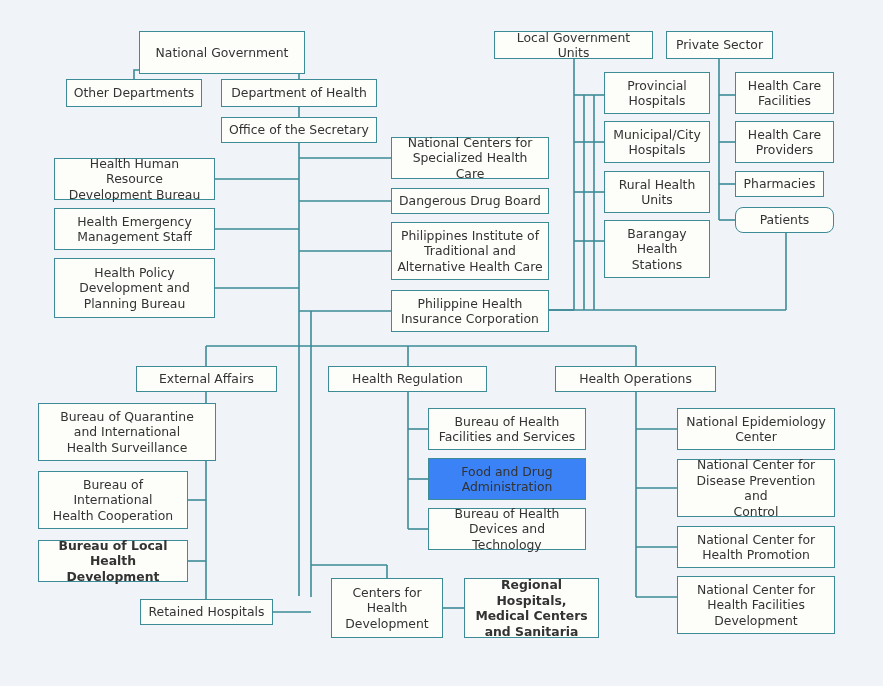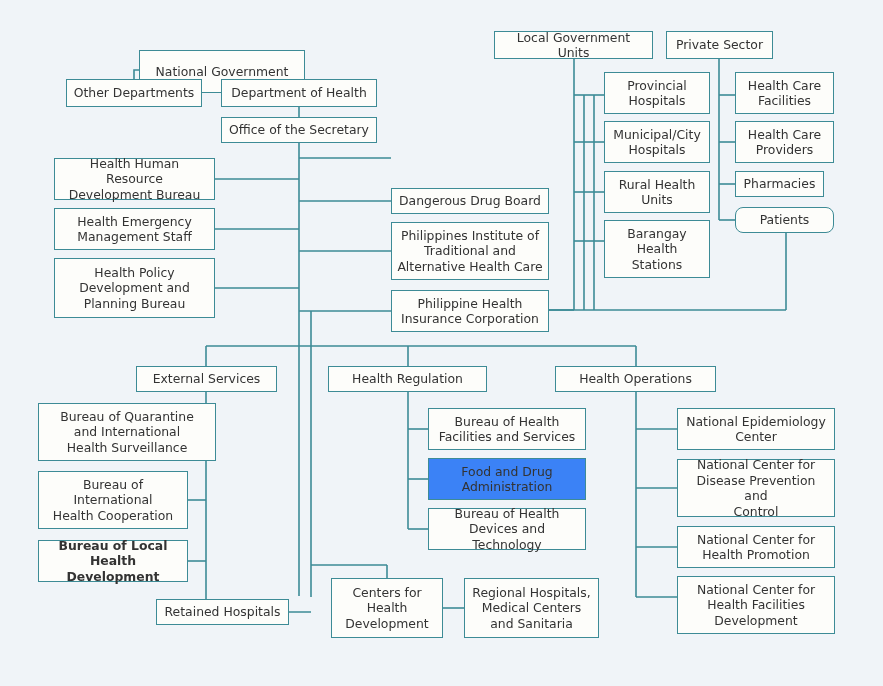--- a/index.html
+++ b/index.html
@@ -89,21 +89,21 @@
       <polyline points="574,241 604,241" fill="none" stroke="#3d8b96" stroke-width="1.6"></polyline>
       <polyline points="574,310 549,310" fill="none" stroke="#3d8b96" stroke-width="1.6"></polyline>
       <polyline points="719,59 719,220" fill="none" stroke="#3d8b96" stroke-width="1.6"></polyline>
       <polyline points="719,95 735,95" fill="none" stroke="#3d8b96" stroke-width="1.6"></polyline>
       <polyline points="719,142 735,142" fill="none" stroke="#3d8b96" stroke-width="1.6"></polyline>
       <polyline points="719,184 735,184" fill="none" stroke="#3d8b96" stroke-width="1.6"></polyline>
       <polyline points="719,220 735,220" fill="none" stroke="#3d8b96" stroke-width="1.6"></polyline>
       <polyline points="786,233 786,310" fill="none" stroke="#3d8b96" stroke-width="1.6"></polyline>
       <polyline points="549,310 786,310" fill="none" stroke="#3d8b96" stroke-width="1.6"></polyline>
     </svg>
-<div class="node" style="left: 139px; top: 31px; width: 166px; height: 43px; background: rgb(253, 253, 250); border-color: rgb(61, 139, 150); color: rgb(51, 51, 51); margin-top: 19px;">National Government</div>
+<div class="node" style="left: 139px; top: 31px; width: 166px; height: 43px; background: rgb(253, 253, 250); border-color: rgb(61, 139, 150); color: rgb(51, 51, 51);">National Government</div>
     <div class="node" style="left: 66px; top: 79px; width: 136px; height: 28px; background: rgb(253, 253, 250); border-color: rgb(61, 139, 150); color: rgb(51, 51, 51);">Other Departments</div>
     <div class="node" style="left: 221px; top: 79px; width: 156px; height: 28px; background: rgb(253, 253, 250); border-color: rgb(61, 139, 150); color: rgb(51, 51, 51);">Department of Health</div>
     <div class="node" style="left: 221px; top: 117px; width: 156px; height: 26px; background: rgb(253, 253, 250); border-color: rgb(61, 139, 150); color: rgb(51, 51, 51);">Office of the Secretary</div>
     <div class="node" style="left: 494px; top: 31px; width: 159px; height: 28px; background: rgb(253, 253, 250); border-color: rgb(61, 139, 150); color: rgb(51, 51, 51);">Local Government Units</div>
     <div class="node" style="left: 666px; top: 31px; width: 107px; height: 28px; background: rgb(253, 253, 250); border-color: rgb(61, 139, 150); color: rgb(51, 51, 51);">Private Sector</div>
     <div class="node" style="left: 604px; top: 72px; width: 106px; height: 42px; background: rgb(253, 253, 250); border-color: rgb(61, 139, 150); color: rgb(51, 51, 51);">Provincial
 Hospitals</div>
     <div class="node" style="left: 604px; top: 121px; width: 106px; height: 42px; background: rgb(253, 253, 250); border-color: rgb(61, 139, 150); color: rgb(51, 51, 51);">Municipal/City
 Hospitals</div>
     <div class="node" style="left: 604px; top: 171px; width: 106px; height: 42px; background: rgb(253, 253, 250); border-color: rgb(61, 139, 150); color: rgb(51, 51, 51);">Rural Health
@@ -116,48 +116,50 @@
 Providers</div>
     <div class="node" style="left: 735px; top: 171px; width: 89px; height: 26px; background: rgb(253, 253, 250); border-color: rgb(61, 139, 150); color: rgb(51, 51, 51);">Pharmacies</div>
     <div class="node" style="left: 735px; top: 207px; width: 99px; height: 26px; background: rgb(253, 253, 250); border-color: rgb(61, 139, 150); color: rgb(51, 51, 51); border-radius: 8px;">Patients</div>
     <div class="node" style="left: 54px; top: 158px; width: 161px; height: 42px; background: rgb(253, 253, 250); border-color: rgb(61, 139, 150); color: rgb(51, 51, 51);">Health Human Resource
 Development Bureau</div>
     <div class="node" style="left: 54px; top: 208px; width: 161px; height: 42px; background: rgb(253, 253, 250); border-color: rgb(61, 139, 150); color: rgb(51, 51, 51);">Health Emergency
 Management Staff</div>
     <div class="node" style="left: 54px; top: 258px; width: 161px; height: 60px; background: rgb(253, 253, 250); border-color: rgb(61, 139, 150); color: rgb(51, 51, 51);">Health Policy
 Development and
 Planning Bureau</div>
+    <div class="node" style="left: 391px; top: 137px; width: 158px; height: 42px; background: rgb(253, 253, 250); border-color: rgb(61, 139, 150); color: rgb(51, 51, 51);">National Centers for
+Specialized Health Care</div>
     <div class="node" style="left: 391px; top: 188px; width: 158px; height: 26px; background: rgb(253, 253, 250); border-color: rgb(61, 139, 150); color: rgb(51, 51, 51);">Dangerous Drug Board</div>
     <div class="node" style="left: 391px; top: 290px; width: 158px; height: 42px; background: rgb(253, 253, 250); border-color: rgb(61, 139, 150); color: rgb(51, 51, 51);">Philippine Health
 Insurance Corporation</div>
     <div class="node" style="left: 391px; top: 222px; width: 158px; height: 58px; background: rgb(253, 253, 250); border-color: rgb(61, 139, 150); color: rgb(51, 51, 51);">Philippines Institute of
 Traditional and
 Alternative Health Care</div>
-    <div class="node" style="left: 136px; top: 366px; width: 141px; height: 26px; background: rgb(253, 253, 250); border-color: rgb(61, 139, 150); color: rgb(51, 51, 51);">External Services</div>
+    <div class="node" style="left: 136px; top: 366px; width: 141px; height: 26px; background: rgb(253, 253, 250); border-color: rgb(61, 139, 150); color: rgb(51, 51, 51);">External Affairs</div>
     <div class="node" style="left: 328px; top: 366px; width: 159px; height: 26px; background: rgb(253, 253, 250); border-color: rgb(61, 139, 150); color: rgb(51, 51, 51);">Health Regulation</div>
     <div class="node" style="left: 555px; top: 366px; width: 161px; height: 26px; background: rgb(253, 253, 250); border-color: rgb(61, 139, 150); color: rgb(51, 51, 51);">Health Operations</div>
     <div class="node" style="left: 38px; top: 403px; width: 178px; height: 58px; background: rgb(253, 253, 250); border-color: rgb(61, 139, 150); color: rgb(51, 51, 51);">Bureau of Quarantine
 and International
 Health Surveillance</div>
     <div class="node" style="left: 38px; top: 471px; width: 150px; height: 58px; background: rgb(253, 253, 250); border-color: rgb(61, 139, 150); color: rgb(51, 51, 51);">Bureau of
 International
 Health Cooperation</div>
     <div class="node" style="left: 38px; top: 540px; width: 150px; height: 42px; background: rgb(253, 253, 250); border-color: rgb(61, 139, 150); color: rgb(51, 51, 51); font-weight: bold;">Bureau of Local Health
 Development</div>
-    <div class="node" style="left: 140px; top: 599px; width: 133px; height: 26px; background: rgb(253, 253, 250); border-color: rgb(61, 139, 150); color: rgb(51, 51, 51); margin-left: 16px;">Retained Hospitals</div>
+    <div class="node" style="left: 140px; top: 599px; width: 133px; height: 26px; background: rgb(253, 253, 250); border-color: rgb(61, 139, 150); color: rgb(51, 51, 51);">Retained Hospitals</div>
     <div class="node" style="left: 428px; top: 408px; width: 158px; height: 42px; background: rgb(253, 253, 250); border-color: rgb(61, 139, 150); color: rgb(51, 51, 51);">Bureau of Health
 Facilities and Services</div>
     <div class="node" style="left: 428px; top: 458px; width: 158px; height: 42px; background: #3b82f6; border-color: rgb(61, 139, 150); color: rgb(51, 51, 51);">Food and Drug
 Administration</div>
     <div class="node" style="left: 428px; top: 508px; width: 158px; height: 42px; background: rgb(253, 253, 250); border-color: rgb(61, 139, 150); color: rgb(51, 51, 51);">Bureau of Health
 Devices and Technology</div>
     <div class="node" style="left: 331px; top: 578px; width: 112px; height: 60px; background: rgb(253, 253, 250); border-color: rgb(61, 139, 150); color: rgb(51, 51, 51);">Centers for
 Health
 Development</div>
-    <div class="node" style="left: 464px; top: 578px; width: 135px; height: 60px; background: rgb(253, 253, 250); border-color: rgb(61, 139, 150); color: rgb(51, 51, 51);">Regional Hospitals,
+    <div class="node" style="left: 464px; top: 578px; width: 135px; height: 60px; background: rgb(253, 253, 250); border-color: rgb(61, 139, 150); color: rgb(51, 51, 51); font-weight: bold;">Regional Hospitals,
 Medical Centers
 and Sanitaria</div>
     <div class="node" style="left: 677px; top: 408px; width: 158px; height: 42px; background: rgb(253, 253, 250); border-color: rgb(61, 139, 150); color: rgb(51, 51, 51);">National Epidemiology
 Center</div>
     <div class="node" style="left: 677px; top: 459px; width: 158px; height: 58px; background: rgb(253, 253, 250); border-color: rgb(61, 139, 150); color: rgb(51, 51, 51);">National Center for
 Disease Prevention and
 Control</div>
     <div class="node" style="left: 677px; top: 526px; width: 158px; height: 42px; background: rgb(253, 253, 250); border-color: rgb(61, 139, 150); color: rgb(51, 51, 51);">National Center for
 Health Promotion</div>
     <div class="node" style="left: 677px; top: 576px; width: 158px; height: 58px; background: rgb(253, 253, 250); border-color: rgb(61, 139, 150); color: rgb(51, 51, 51);">National Center for

